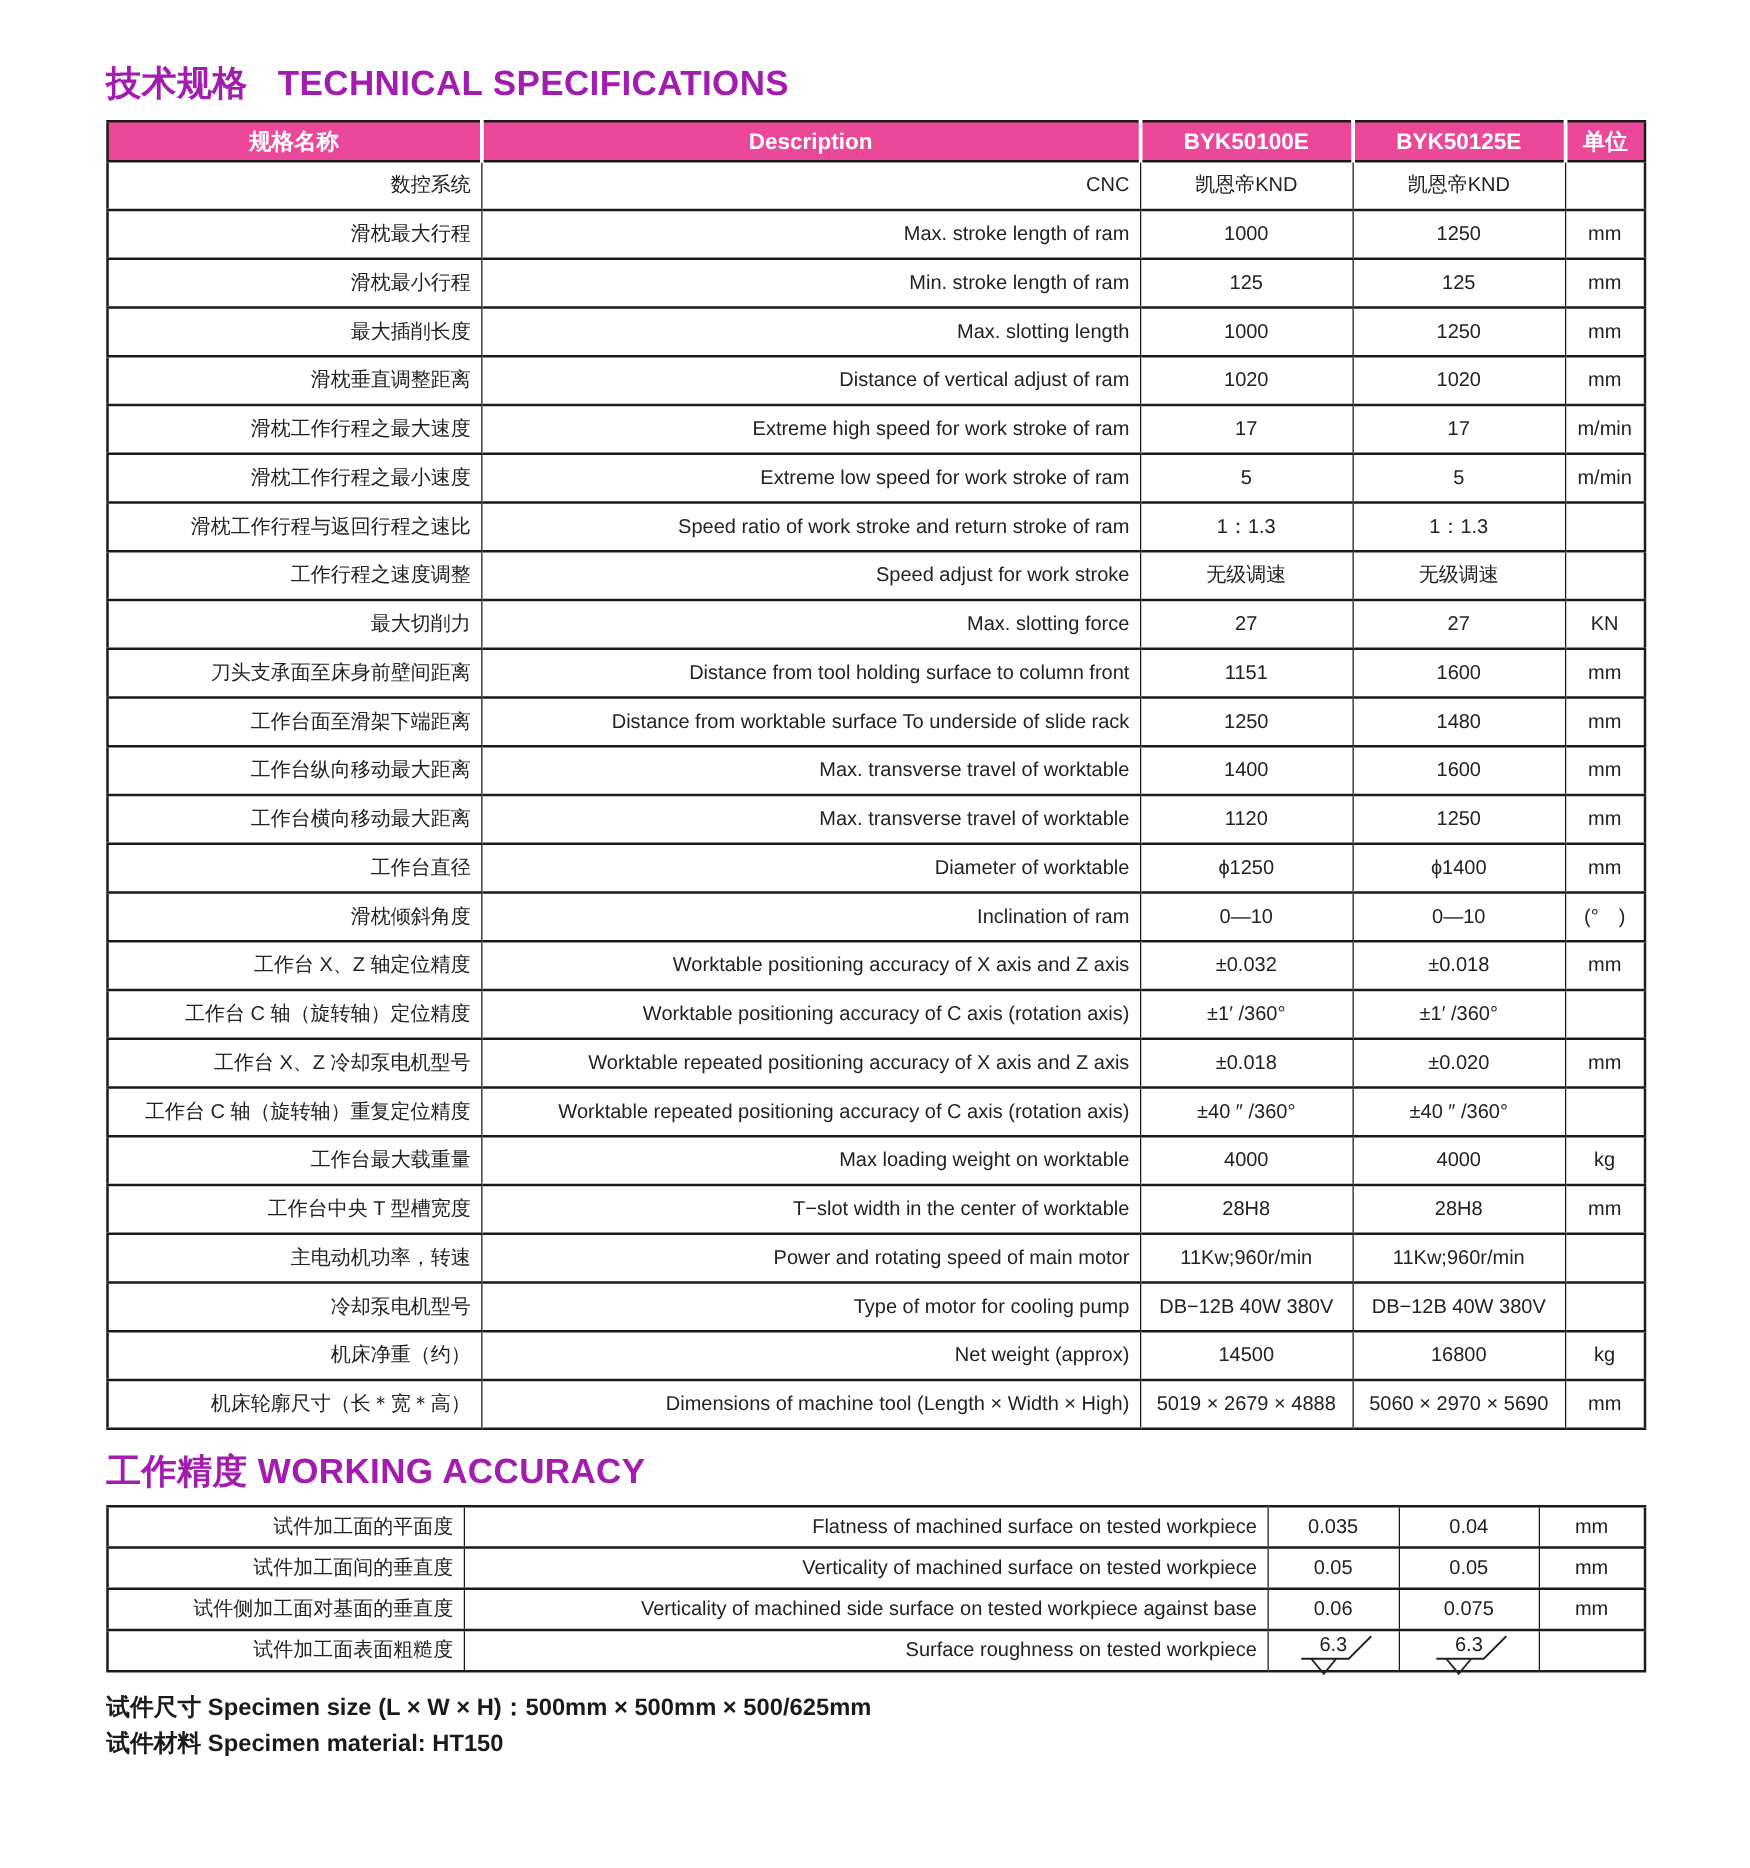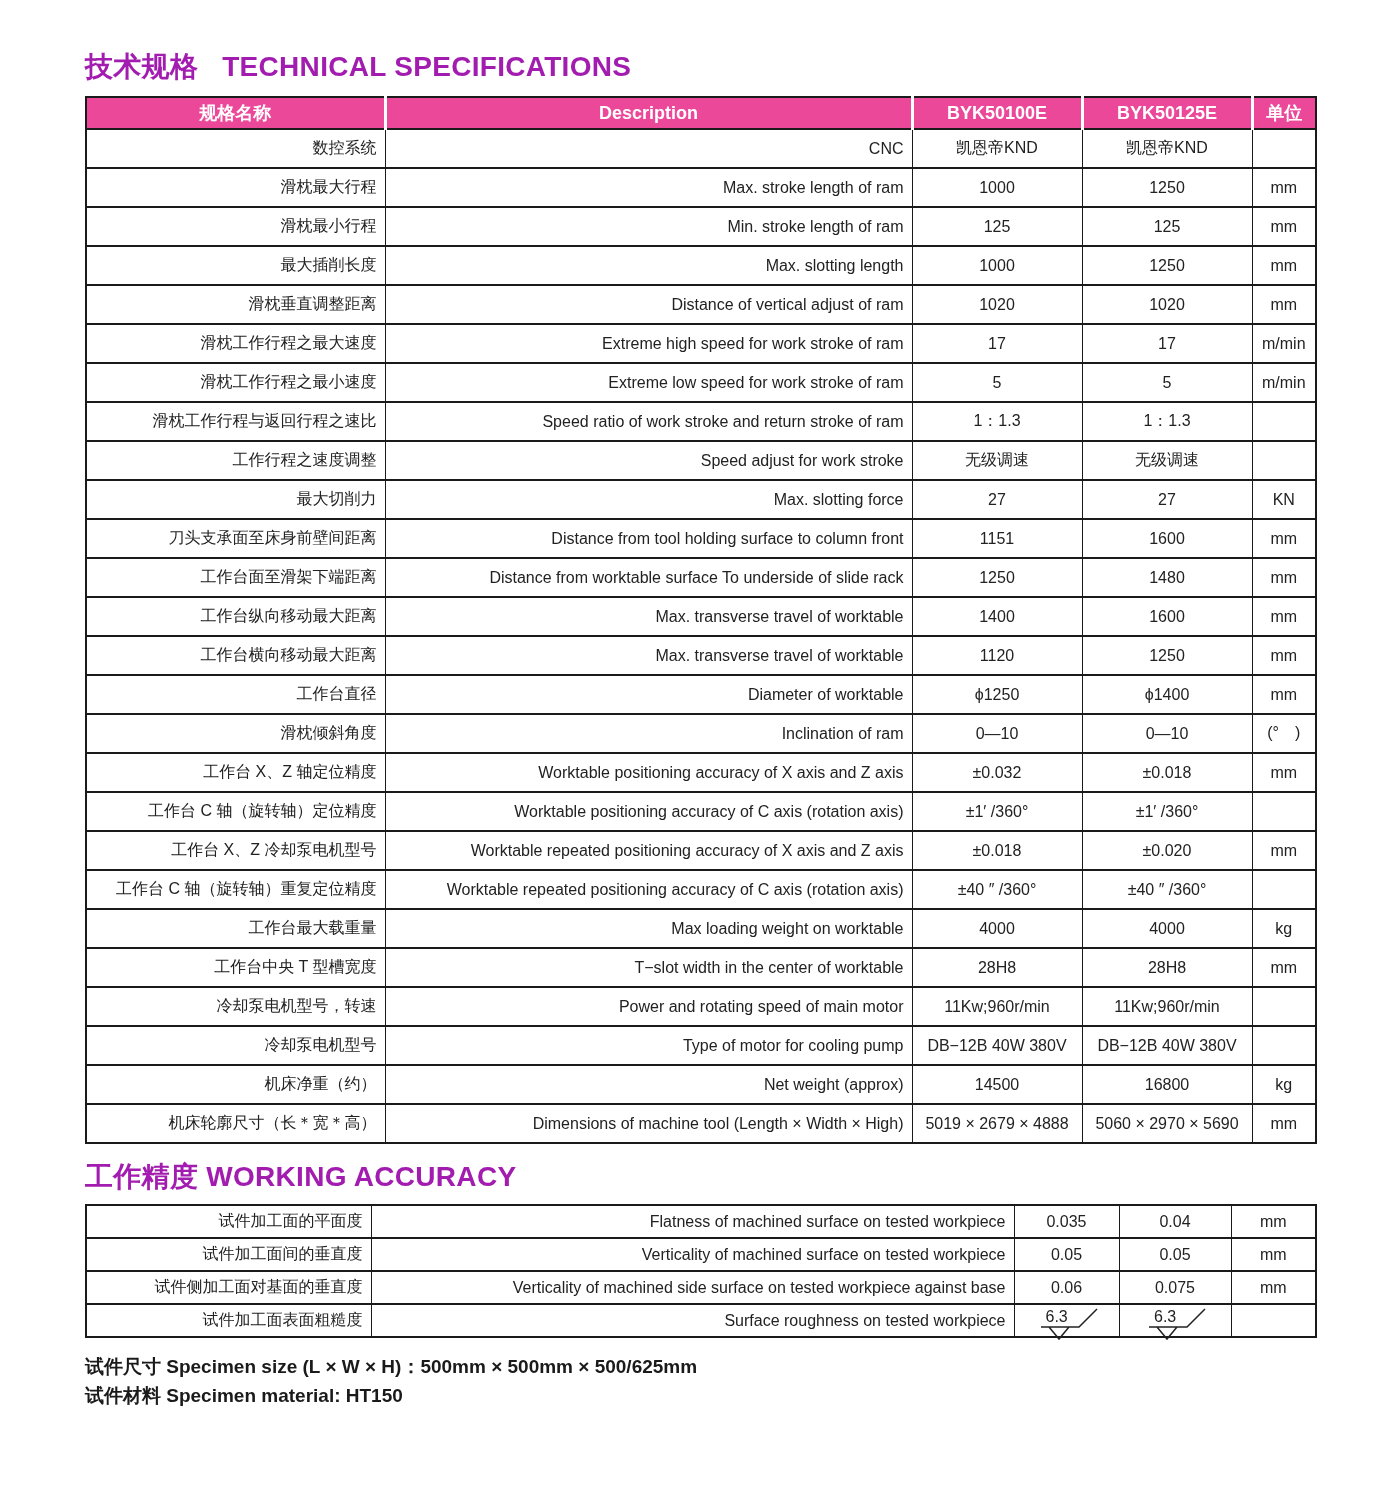--- a/index.html
+++ b/index.html
@@ -54,21 +54,21 @@
 
   table.accuracy-table td { height:31px; font-size:16px; }
 
   .rough {
     position:relative;
     display:inline-block;
     width:64px; height:30px;
     vertical-align:middle;
   }
   .rough-num {
-    position:absolute; left:11px; top:2px;
+    position:absolute; left:21px; top:2px;
     font-size:16px; z-index:1;
   }
   .rough-svg {
     position:absolute; left:0; top:0;
     width:64px; height:34px; overflow:visible;
   }
 
   .footer { margin-top:14px; font-weight:bold; color:#1a1a1a; }
   .footer div { font-size:19px; line-height:1.55; }
 </style>
@@ -247,21 +247,21 @@
           <td class="c4">kg</td>
         </tr>
         <tr>
           <td class="c0">工作台中央 T 型槽宽度</td>
           <td class="c1">T−slot width in the center of worktable</td>
           <td class="c2">28H8</td>
           <td class="c3">28H8</td>
           <td class="c4">mm</td>
         </tr>
         <tr>
-          <td class="c0">冷却泵电机型号，转速</td>
+          <td class="c0">主电动机功率，转速</td>
           <td class="c1">Power and rotating speed of main motor</td>
           <td class="c2">11Kw;960r/min</td>
           <td class="c3">11Kw;960r/min</td>
           <td class="c4"></td>
         </tr>
         <tr>
           <td class="c0">冷却泵电机型号</td>
           <td class="c1">Type of motor for cooling pump</td>
           <td class="c2">DB−12B 40W 380V</td>
           <td class="c3">DB−12B 40W 380V</td>

